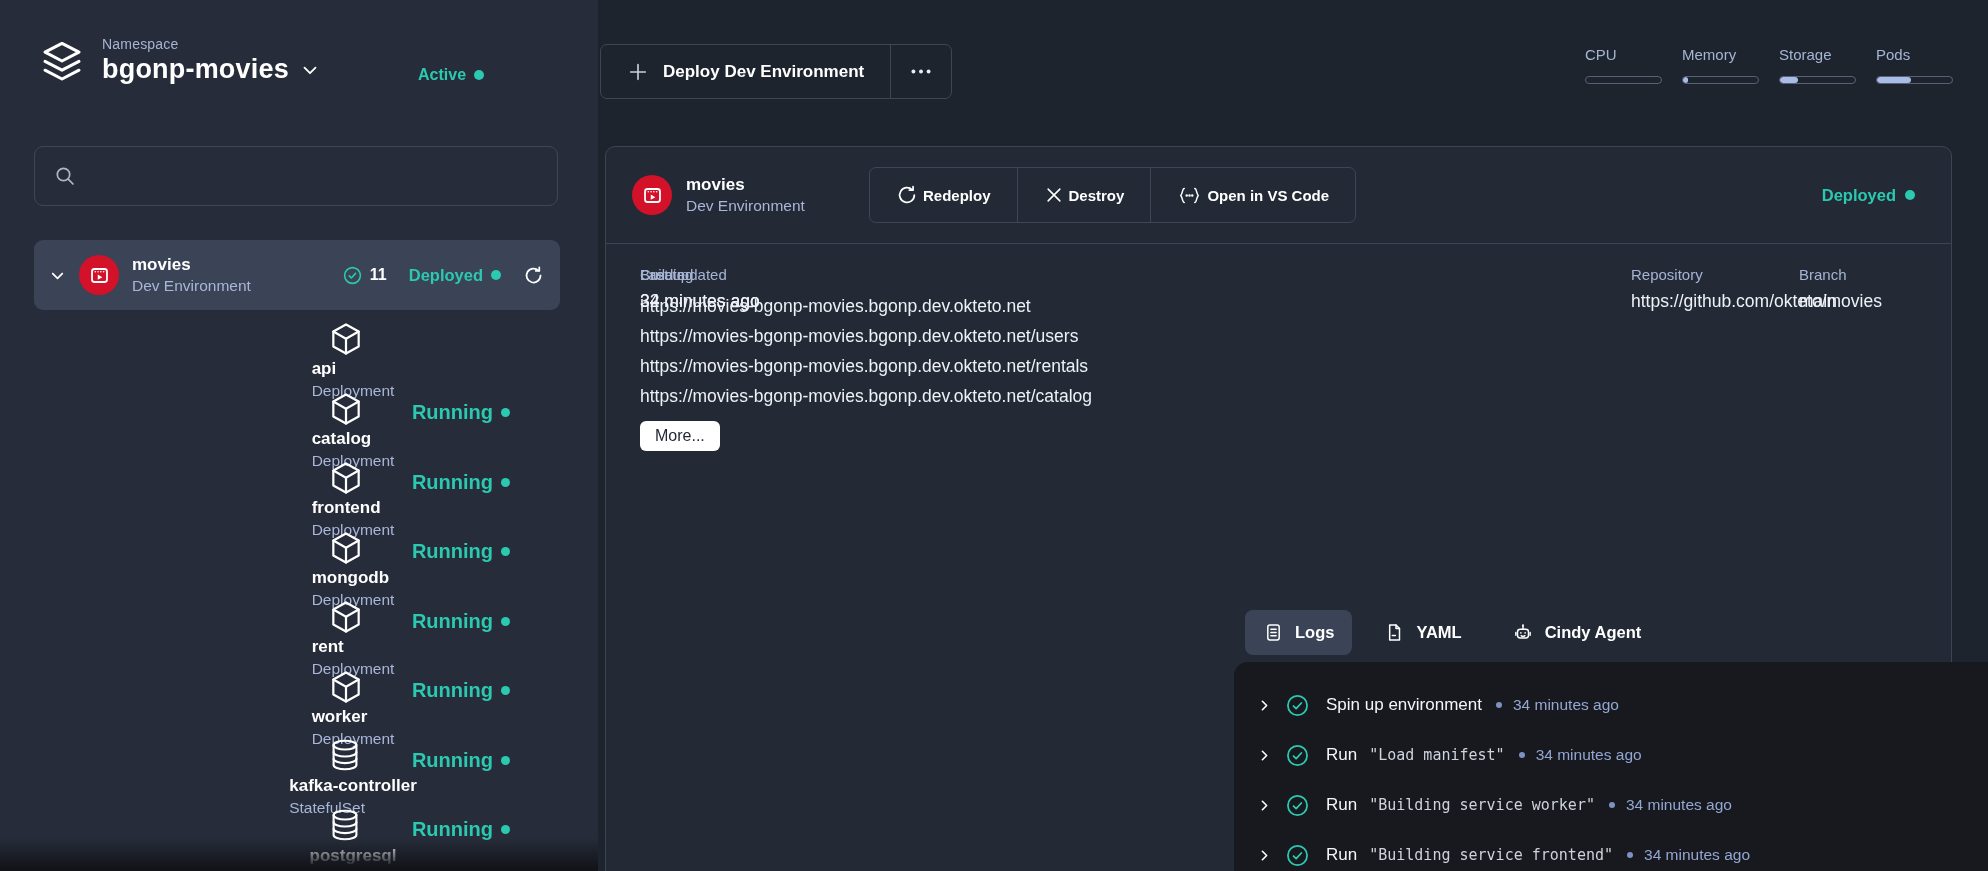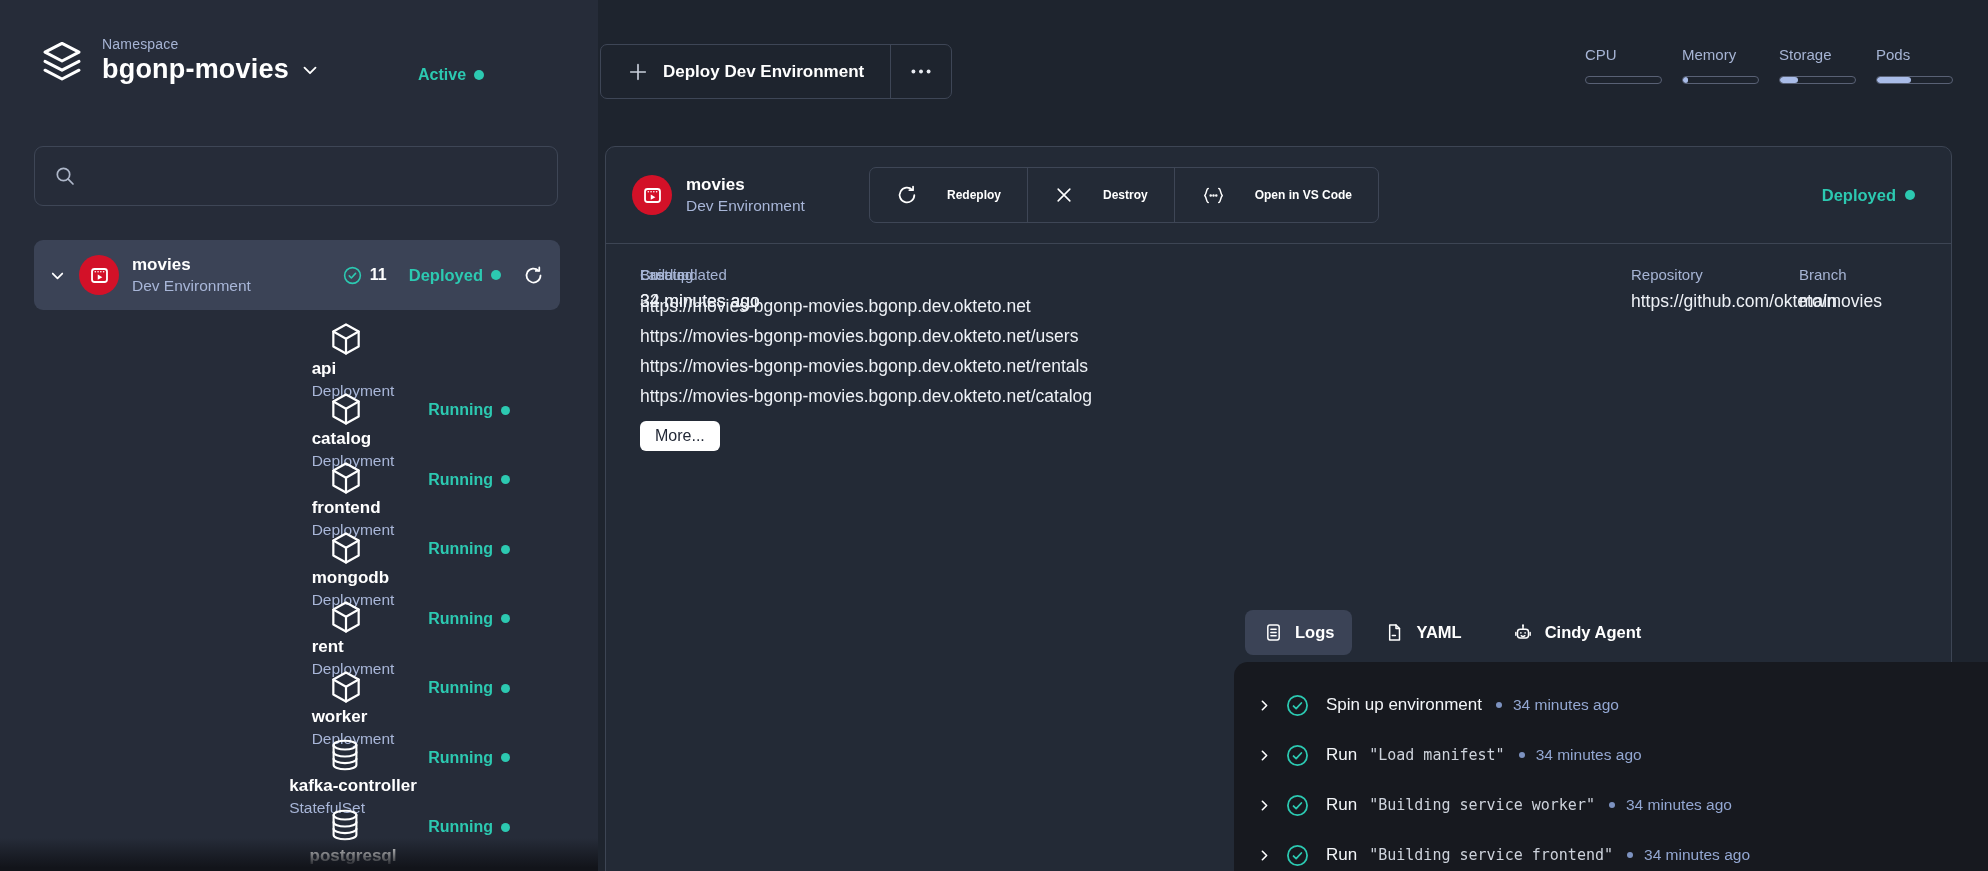--- a/index.html
+++ b/index.html
@@ -63,33 +63,33 @@
   .env-right { margin-left:auto; display:flex; align-items:center; gap:22px; }
   .env-count { display:flex; align-items:center; gap:7px; font-size:16px; font-weight:700; color:#fff; }
   .env-status { display:flex; align-items:center; gap:8px; font-size:16.5px; font-weight:700; color:#2cc9b1; }
   .icon-btn { background:transparent; border:none; cursor:pointer; padding:0; display:flex; }
 
   .res-list { position:absolute; left:0; top:320px; width:598px; }
   .res-row { height:69.5px; display:flex; align-items:center; padding-left:93px; cursor:pointer;flex-direction:column; }
   .res-row .res-icon { width:38px; height:38px; flex:none; }
   .res-row .res-texts { margin-left:15px; line-height:1.3; }
   .res-status { margin-left:auto; margin-right:88px; display:flex; align-items:center; gap:8px;
-    font-size:16px; font-weight:700; color:#2cc9b1; }
+    font-size:20px; font-weight:700; color:#2cc9b1; }
   .res-status .dot { width:9px; height:9px; }
 
   
   .card { position:absolute; left:605px; top:146px; width:1347px; height:760px;
     background:#232a36; border:1px solid #3d4554; border-radius:10px; }
   .card-header { height:97px; border-bottom:1px solid #3d4554; display:flex; align-items:center;
     padding:0 36px 0 26px; position:relative; }
   .card-header .env-texts { margin-left:14px; }
   .action-group { position:absolute; left:263px; top:20px; height:56px; display:flex;
     border:1px solid #3e4656; border-radius:7px; overflow:hidden; }
-  .action-btn { display:flex; align-items:center; gap:29px; padding:0 26px; background:transparent;
-    border:none; cursor:pointer; font-family:inherit; font-size:12px; font-weight:700; color:#fff; }
+  .action-btn { display:flex; align-items:center; gap:5px; padding:0 26px; background:transparent;
+    border:none; cursor:pointer; font-family:inherit; font-size:15px; font-weight:700; color:#fff; }
   .action-sep { width:1px; background:#3e4656; }
   .deployed-badge { margin-left:auto; display:flex; align-items:center; gap:9px;
     font-size:16.5px; font-weight:700; color:#2cc9b1; }
 
   .card-body { position:relative; padding:22px 0 0 34px; }
   .section-label { font-size:15px; color:#a6b4d4; margin-bottom:8px; }
   .endpoint-link { display:block; font-size:17.5px; color:#eef1f6; text-decoration:none;
     line-height:30px; }
   .more-btn { margin-top:10px; background:#fff; color:#222836; border:none; border-radius:6px;
     padding:6px 15px; font-family:inherit; font-size:16px; cursor:pointer; }

